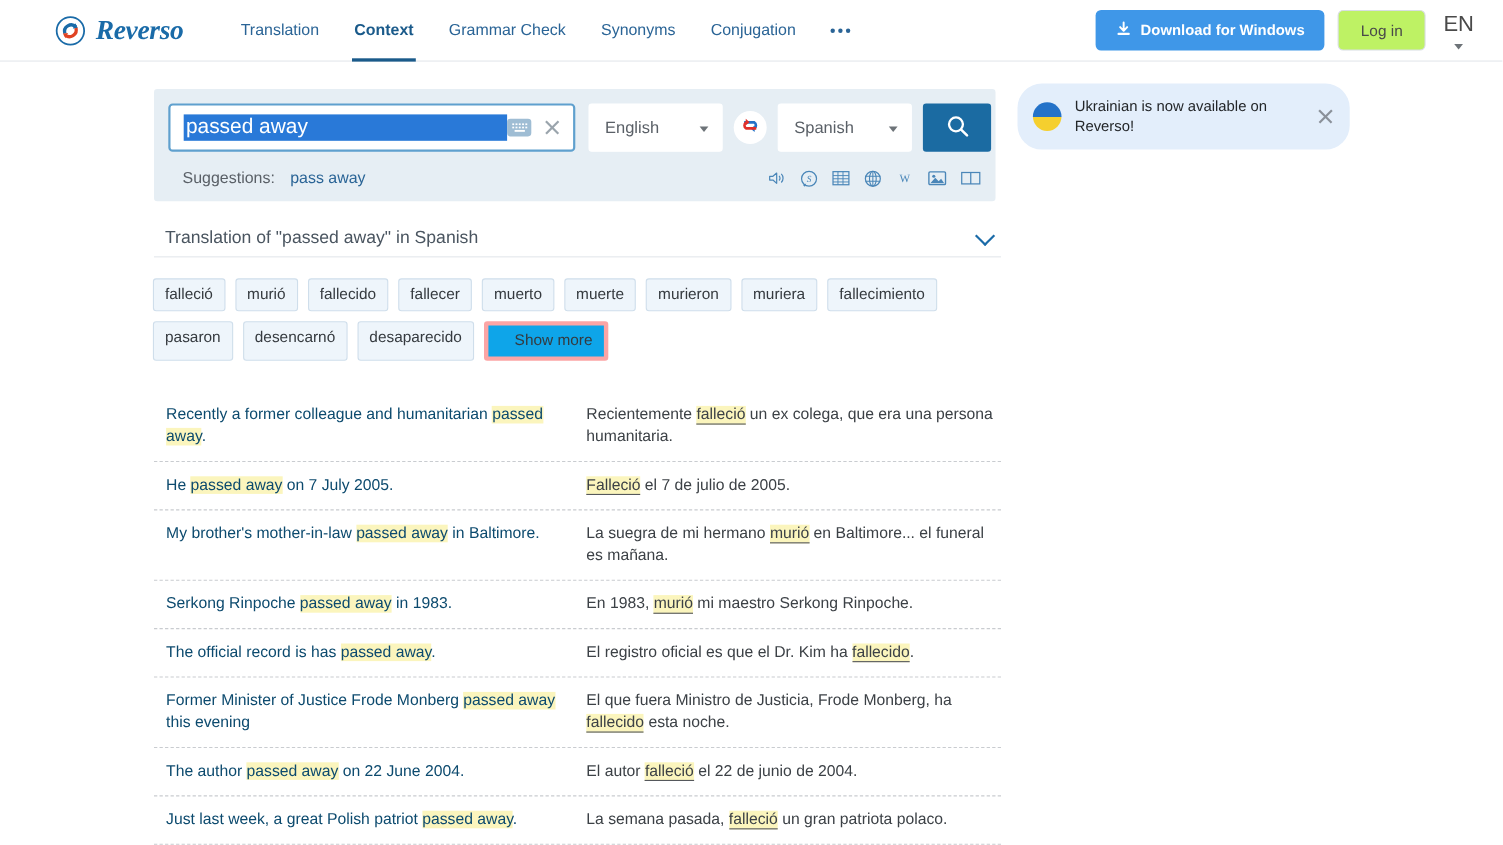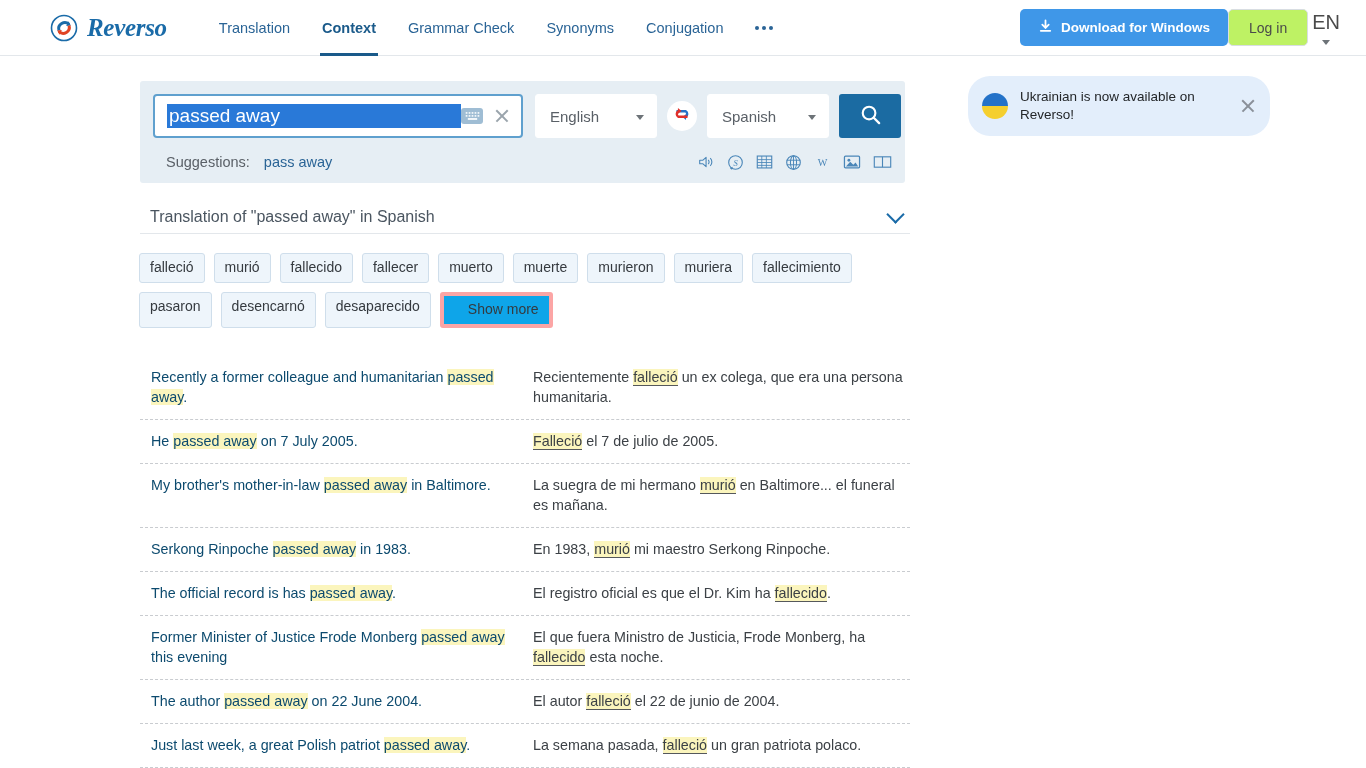--- a/index.html
+++ b/index.html
@@ -65,21 +65,21 @@
   }
   .nav-more i {
     width: 4px; height: 4px; border-radius: 50%;
     background: #2a6496; display: block;
   }
 
   .header-right {
     margin-left: auto;
     display: flex;
     align-items: center;
-    gap: 0;
+    gap: 12px;
   }
   .btn-download {
     display: flex; align-items: center; gap: 8px;
     background: #3f97e8;
     color: #fff;
     border: none;
     border-radius: 5px;
     padding: 0 18px;
     height: 37px;
     font-size: 13.5px;
@@ -217,21 +217,21 @@
   .tool-icons {
     margin-left: auto;
     display: flex; align-items: center; gap: 12px;
     color: #4a86b8;
   }
   .tool-icons > span { cursor: pointer; display: flex; align-items: center; }
 
   
   .notif {
     position: absolute;
-    left: 968px; top: 76px;
+    left: 925px; top: 76px;
     width: 302px;
     background: #e3eefb;
     border-radius: 22px;
     display: flex;
     align-items: center;
     padding: 12px 14px;
     gap: 12px;
   }
   .flag-ua {
     width: 26px; height: 26px; border-radius: 50%;

